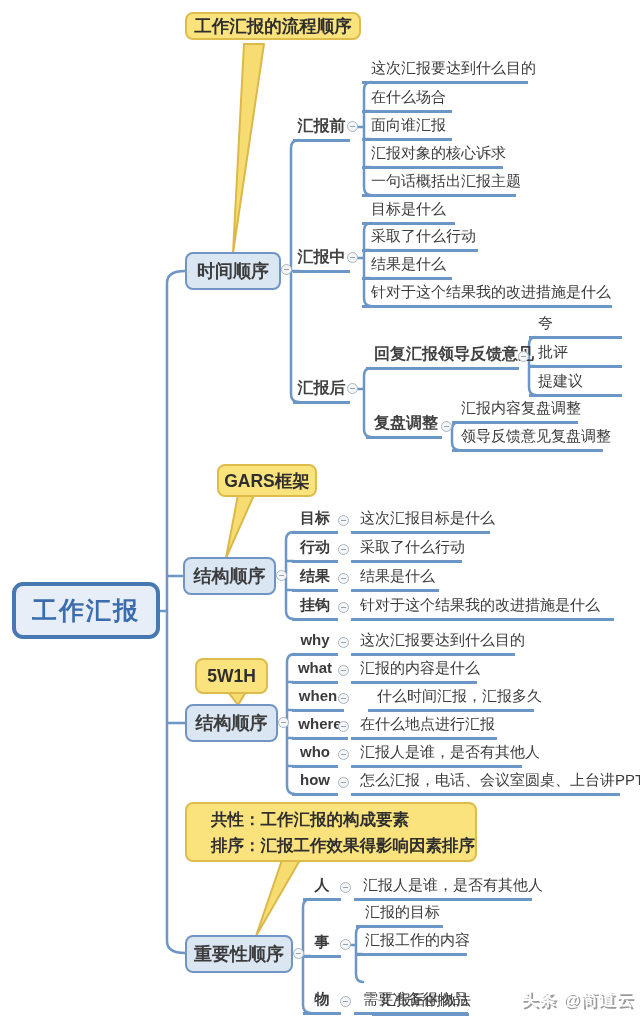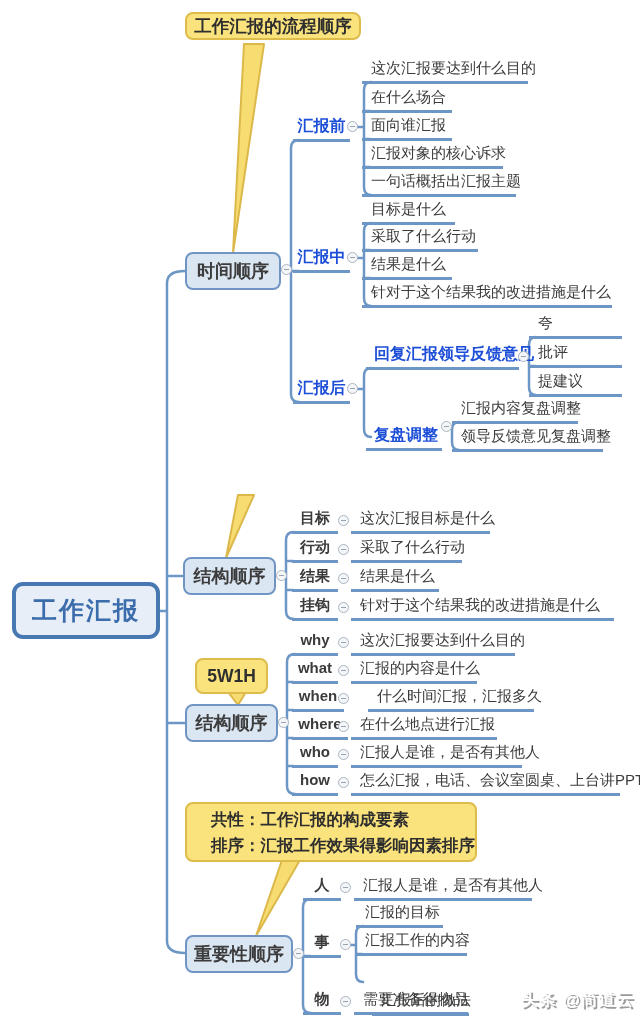--- a/index.html
+++ b/index.html
@@ -12,21 +12,21 @@
        font-weight:bold;font-size:18px;color:#3c3c3c;}
   .rootbox{background:#E7EEF7;border:4px solid #4878B2;border-radius:11px;
        display:flex;align-items:center;justify-content:center;
        font-weight:bold;font-size:25px;color:#3B6CAC;letter-spacing:2px;}
   .callout{background:#FAE37D;border:2px solid #DDBC4C;border-radius:8px;
        display:flex;align-items:center;justify-content:center;
        font-weight:bold;font-size:17.5px;color:#2e2e2e;white-space:nowrap;}
   .callout.multi{flex-direction:column;align-items:flex-start;justify-content:center;
        font-size:16.5px;line-height:1.6;padding-left:10px;}
   .lab{border-bottom:3px solid #6C96C5;text-align:center;font-size:16px;line-height:20px;
-       padding-bottom:3px;color:#1d4ed8;white-space:nowrap;font-weight:bold;}
+       padding-bottom:3px;color:#404040;white-space:nowrap;font-weight:bold;}
   .lab.lt{text-align:left;padding-left:8px;}
   .key{border-bottom:3px solid #6C96C5;text-align:center;font-size:15px;line-height:20px;
        padding-bottom:3px;color:#3b3b3b;white-space:nowrap;font-weight:bold;}
   .leaf{border-bottom:3px solid #6C96C5;text-align:left;font-size:15px;line-height:20px;
        padding:0 4px 3px 9px;color:#3b3b3b;white-space:nowrap;}
   .toggle{position:absolute;z-index:3;width:11px;height:11px;border-radius:50%;
        background:#f5f6f8;border:1px solid #A9B5C3;box-sizing:border-box;}
   .toggle::after{content:"";position:absolute;left:2px;right:2px;top:4px;height:1px;background:#97A3B1;}
   .watermark{position:absolute;z-index:2;font-size:17px;font-weight:bold;color:#ffffff;
        text-shadow:2px 2px 0 #9a9a9a;letter-spacing:1px;white-space:nowrap;}
@@ -71,20 +71,23 @@
     </g>
   </svg>
 
   <div class="node rootbox" style="left:12px;top:582px;width:148px;height:57px;">
     <span>工作汇报</span>
   </div>
 
   <div class="node callout" style="left:185px;top:12px;width:176px;height:28px;">
     <span>工作汇报的流程顺序</span>
   </div>
+  <div class="node callout" style="left:217px;top:464px;width:100px;height:33px;">
+    <span>GARS框架</span>
+  </div>
   <div class="node callout" style="left:195px;top:658px;width:73px;height:36px;">
     <span>5W1H</span>
   </div>
   <div class="node callout multi" style="left:185px;top:802px;width:292px;height:60px;padding-left:24px;">
     <span>共性：工作汇报的构成要素</span>
     <span>排序：汇报工作效果得影响因素排序</span>
   </div>
 
   <div class="node box" style="left:185px;top:252px;width:96px;height:38px;">
     <span>时间顺序</span>
@@ -112,21 +115,21 @@
   <div class="node leaf" style="left:362px;top:199px;width:93px;">目标是什么</div>
   <div class="node leaf" style="left:362px;top:226px;width:116px;">采取了什么行动</div>
   <div class="node leaf" style="left:362px;top:254px;width:90px;">结果是什么</div>
   <div class="node leaf" style="left:362px;top:282px;width:250px;">针对于这个结果我的改进措施是什么</div>
 
   <div class="node lab lt" style="left:366px;top:344px;width:153px;">回复汇报领导反馈意见</div>
   <div class="node leaf" style="left:529px;top:313px;width:93px;">夸</div>
   <div class="node leaf" style="left:529px;top:342px;width:93px;">批评</div>
   <div class="node leaf" style="left:529px;top:371px;width:93px;">提建议</div>
 
-  <div class="node lab lt" style="left:366px;top:413px;width:76px;margin-top:12px;">复盘调整</div>
+  <div class="node lab lt" style="left:366px;top:413px;width:76px;">复盘调整</div>
   <div class="node leaf" style="left:452px;top:398px;width:126px;">汇报内容复盘调整</div>
   <div class="node leaf" style="left:452px;top:426px;width:151px;">领导反馈意见复盘调整</div>
 
   <div class="node key" style="left:292px;top:508px;width:46px;">目标</div>
   <div class="node leaf" style="left:351px;top:508px;width:139px;">这次汇报目标是什么</div>
   <div class="node key" style="left:292px;top:537px;width:46px;">行动</div>
   <div class="node leaf" style="left:351px;top:537px;width:111px;">采取了什么行动</div>
   <div class="node key" style="left:292px;top:566px;width:46px;">结果</div>
   <div class="node leaf" style="left:351px;top:566px;width:88px;">结果是什么</div>
   <div class="node key" style="left:292px;top:595px;width:46px;">挂钩</div>

